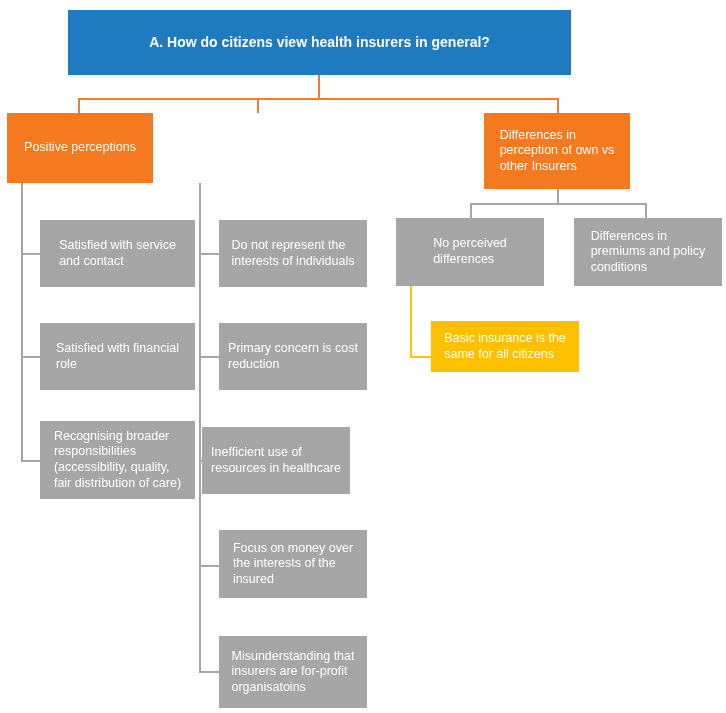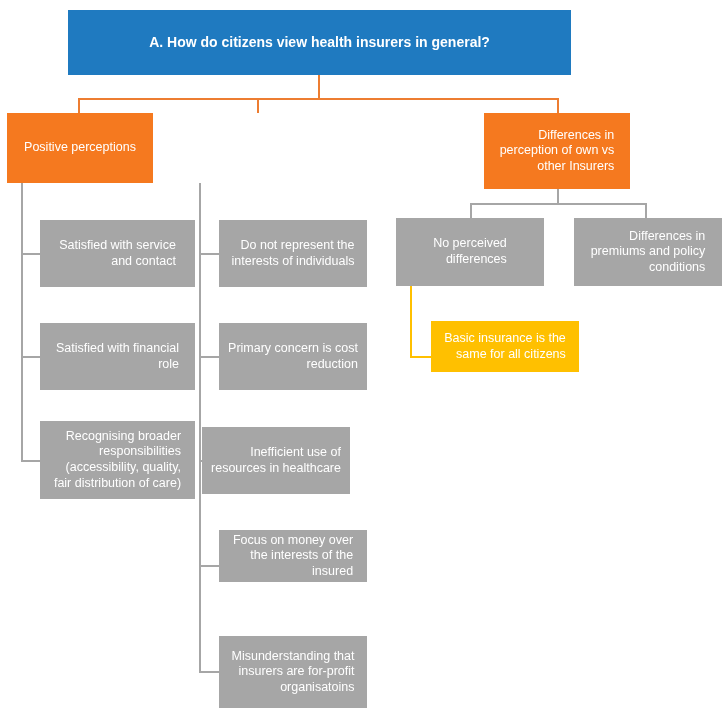--- a/index.html
+++ b/index.html
@@ -15,21 +15,21 @@
     width: 726px;
     height: 713px;
     background: #ffffff;
     overflow: hidden;
   }
   .node {
     position: absolute;
     display: flex;
     align-items: center;
     justify-content: center;
-    text-align: right;
+    text-align: left;
     color: #ffffff;
     box-sizing: border-box;
     line-height: 1.25;
     padding: 8px 6px;
     white-space: pre-line;
   }
   .node-root {
     background: #1F7AC0;
     font-size: 14px;
     font-weight: bold;
@@ -96,21 +96,21 @@
   <div class="connector gray conn-h" style="left:199px; top:460px; width:21px;"></div>
   <div class="connector gray conn-h" style="left:199px; top:565px; width:21px;"></div>
   <div class="connector gray conn-h" style="left:199px; top:671px; width:21px;"></div>
 
   <div class="node node-leaf" style="left:219px; top:220px; width:148px; height:67px;">Do not represent the
 interests of individuals</div>
   <div class="node node-leaf" style="left:219px; top:323px; width:148px; height:67px;">Primary concern is cost
 reduction</div>
   <div class="node node-leaf" style="left:202px; top:427px; width:148px; height:67px;">Inefficient use of
 resources in healthcare</div>
-  <div class="node node-leaf" style="left:219px; top:530px; width:148px; height:52px;">Focus on money over
+  <div class="node node-leaf" style="left:219px; top:530px; width:148px; height:68px;">Focus on money over
 the interests of the
 insured</div>
   <div class="node node-leaf" style="left:219px; top:636px; width:148px; height:72px;">Misunderstanding that
 insurers are for-profit
 organisatoins</div>
 
   <div class="node node-branch" style="left:484px; top:113px; width:146px; height:76px;">Differences in
 perception of own vs
 other Insurers</div>
 

